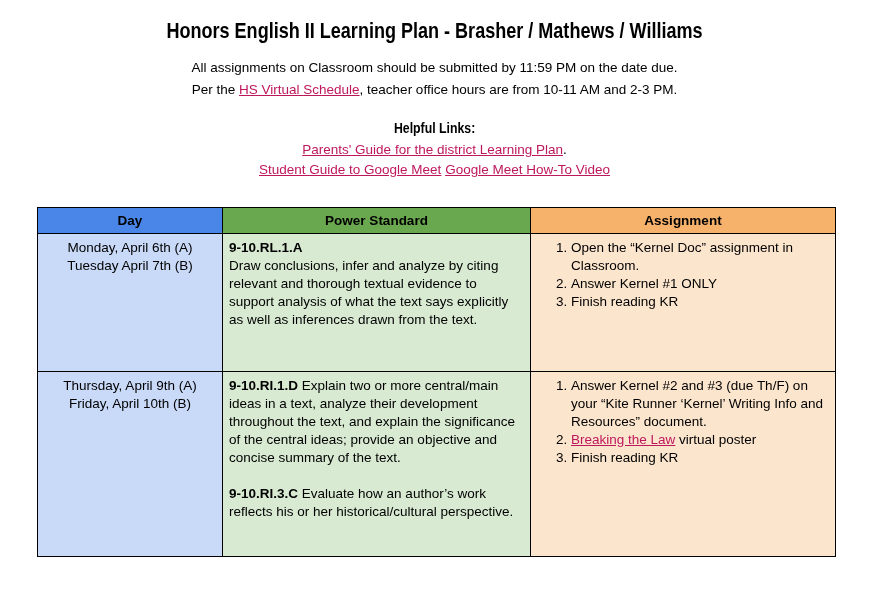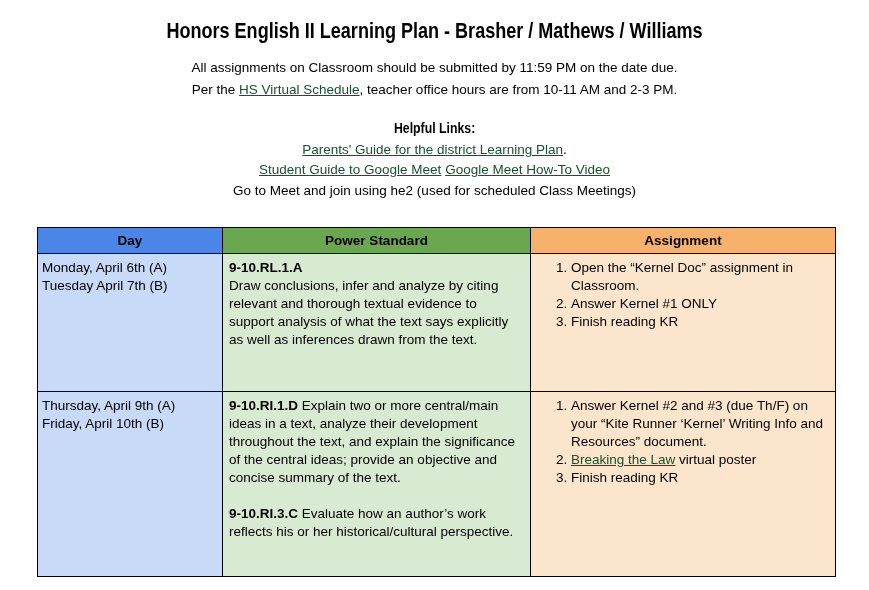--- a/index.html
+++ b/index.html
@@ -38,21 +38,21 @@
   .links-block p { margin: 0; }
   .links-heading {
     font-size: 15px;
     font-weight: bold;
     line-height: 21px;
     transform: scaleX(0.82);
     transform-origin: 50% 50%;
     white-space: nowrap;
   }
   .lnk {
-    color: #14532d;
+    color: #be185d;
     text-decoration: underline;
     cursor: pointer;
   }
   table.plan {
     border-collapse: collapse;
     table-layout: fixed;
     width: 798px;
     margin: 26px 0 0 37px;
     font-size: 13.5px;
     border-radius: 11px;
@@ -69,21 +69,21 @@
     font-weight: bold;
     text-align: center;
     vertical-align: middle;
     padding: 0;
   }
   .h-day { background: #4a86e8; }
   .h-std { background: #6aa84f; }
   .h-asg { background: #f6b26b; }
   td.day-cell {
     background: #c9daf8;
-    text-align: left;
+    text-align: center;
     vertical-align: top;
     padding: 5px 4px 12px 4px;
     line-height: 18px;
   }
   td.std-cell {
     background: #d9ead3;
     vertical-align: top;
     padding: 5px 8px 16px 6px;
     line-height: 18px;
   }
@@ -120,21 +120,20 @@
 
   <div class="intro center">
     <p>All assignments on Classroom should be submitted by 11:59 PM on the date due.</p>
     <p><span>Per the </span><a class="lnk">HS Virtual Schedule</a><span>, teacher office hours are from 10-11 AM and 2-3 PM.</span></p>
   </div>
 
   <div class="links-block center">
     <p><span class="links-heading" style="display:inline-block">Helpful Links:</span></p>
     <p><a class="lnk">Parents' Guide for the district Learning Plan</a><span>.</span></p>
     <p><a class="lnk">Student Guide to Google Meet</a> <a class="lnk">Google Meet How-To Video</a></p>
-    <p>Go to Meet and join using he2 (used for scheduled Class Meetings)</p>
   </div>
 
   <table class="plan">
     <colgroup>
       <col class="c-day">
       <col class="c-std">
       <col class="c-asg">
     </colgroup>
     <tbody>
       <tr class="hdr">

